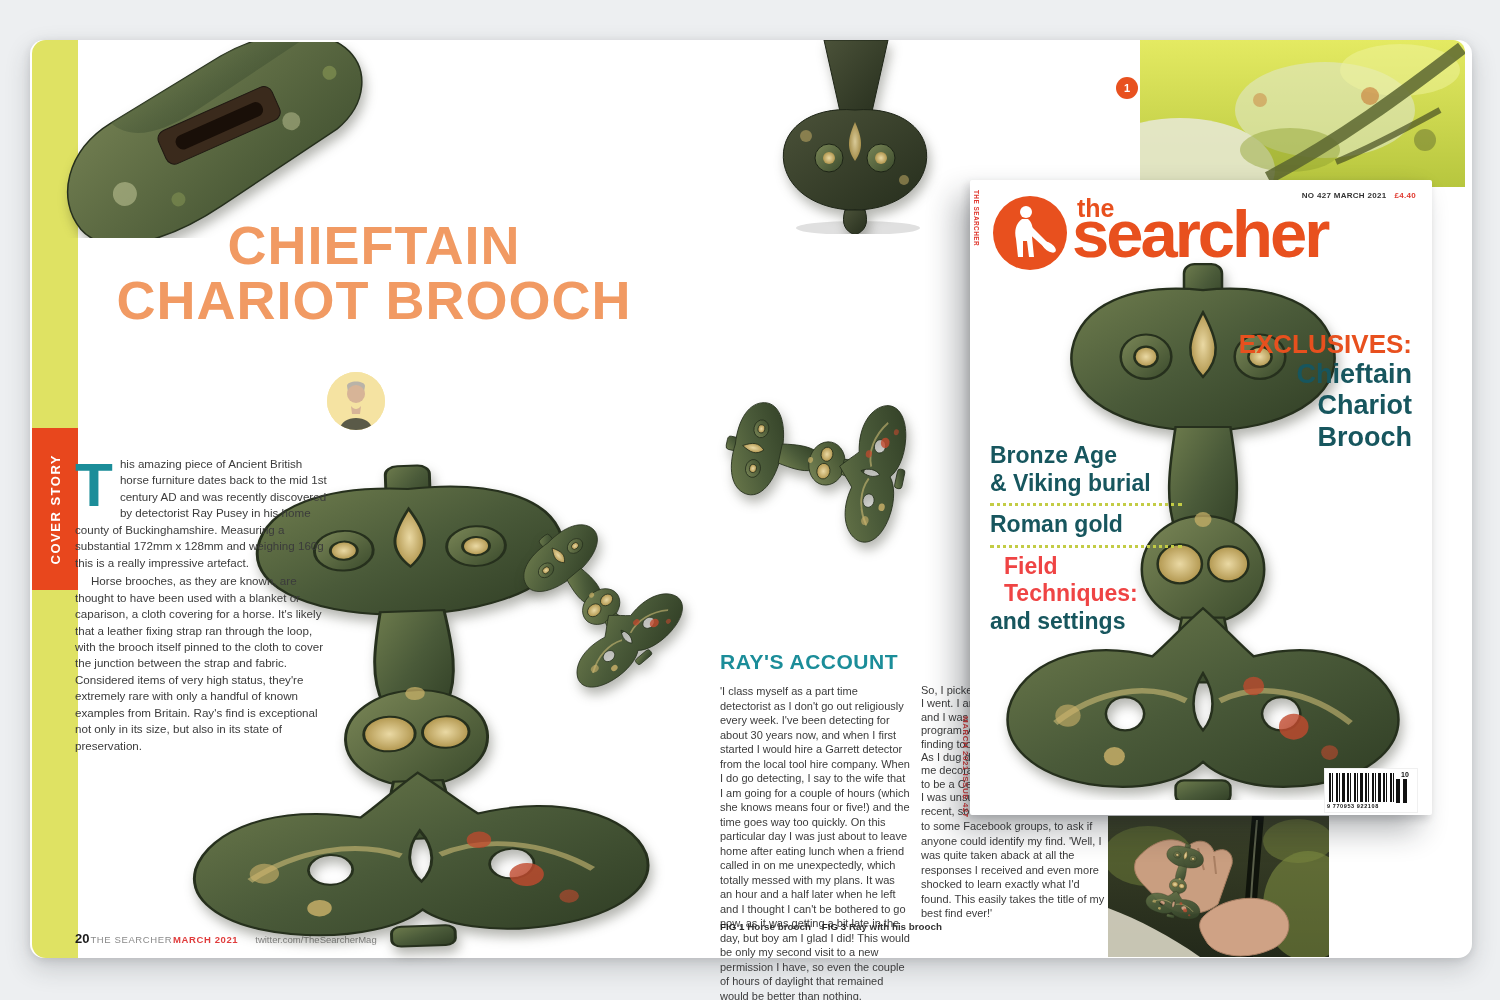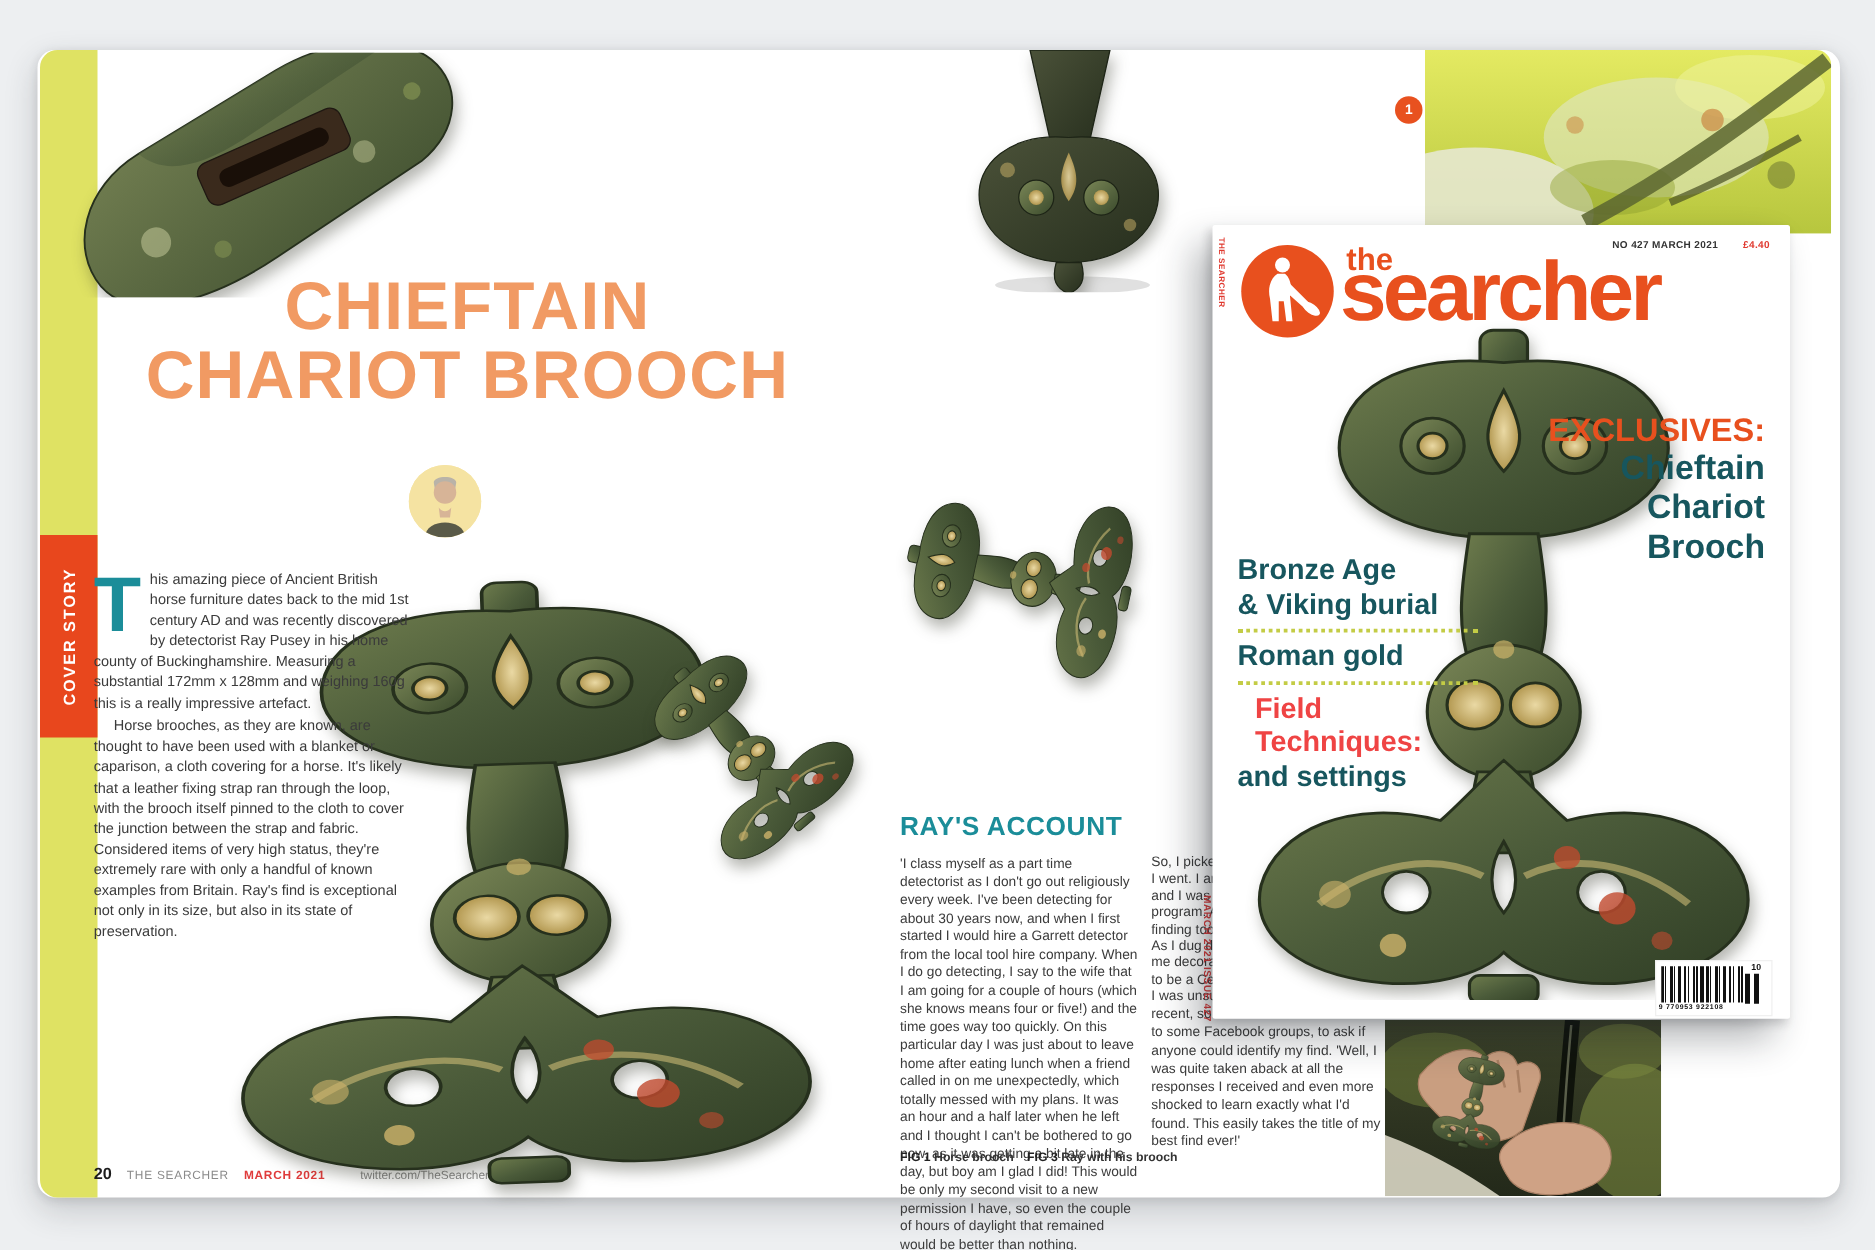--- a/index.html
+++ b/index.html
@@ -37,21 +37,21 @@
   #ray-col2{left:921px;top:684px;width:188px;}
   .frag{line-height:13.4px;white-space:nowrap;overflow:hidden;}
   #ray-col2 p{margin:1px 0 4px 0;}
   #spine-note{left:961px;top:716px;writing-mode:vertical-rl;font-size:8px;font-weight:700;
               color:#e03c3c;letter-spacing:.5px;z-index:3;}
   #fig-caption{left:720px;top:921px;width:300px;font-size:9.8px;color:#222;}
   .figlabel{font-weight:800;}
   .figtext{font-weight:600;color:#333;margin-right:8px;}
 
   
-  #footer{left:75px;top:931px;font-size:9.5px;color:#8a8a8a;display:flex;align-items:baseline;gap:12px;}
+  #footer{left:75px;top:931px;font-size:9.5px;color:#8a8a8a;display:flex;align-items:baseline;gap:1px;}
   #page-number{font-size:13px;font-weight:800;color:#1c1c1c;}
   #footer-mag{letter-spacing:.6px;}
   #footer-date{color:#e03c3c;font-weight:800;letter-spacing:.6px;text-align:center;}
   #footer-twitter{margin-left:16px;}
 
   
   .photo{overflow:hidden;}
   #photo-topleft{left:42px;top:42px;width:372px;height:196px;}
   #photo-topmid{left:698px;top:40px;width:310px;height:194px;}
   #piece-midright{left:664px;top:284px;width:302px;height:260px;overflow:visible;}
@@ -67,21 +67,21 @@
   
   #cover{left:970px;top:180px;width:462px;height:635px;background:#fff;border-radius:2px;
          box-shadow:-14px 16px 30px rgba(25,30,36,.32),-3px 4px 8px rgba(25,30,36,.18);z-index:40;}
   #cover-side{left:3px;top:10px;writing-mode:vertical-rl;font-size:6.5px;font-weight:700;
               color:#e0392f;letter-spacing:.4px;}
   #cover-logo{left:22px;top:15px;width:76px;height:76px;}
   #masthead-the{left:107px;top:14px;font-size:25px;font-weight:800;color:#e8501e;}
   #masthead-name{left:102px;top:20px;font-size:67px;font-weight:800;color:#e8501e;
                  letter-spacing:-3px;line-height:1;}
   #cover-issue{right:16px;top:11px;font-size:8px;font-weight:700;color:#333;letter-spacing:.3px;}
-  #cover-price{color:#e0392f;margin-left:20px;}
+  #cover-price{color:#e0392f;margin-left:8px;}
   #cover-brooch{left:18px;top:58px;width:430px;height:562px;}
   #exclusives{right:20px;top:150px;text-align:right;z-index:5;}
   #exclusives-label{font-size:26px;font-weight:800;color:#e8501e;line-height:1.1;}
   .excl-line{font-size:27px;font-weight:800;color:#17565e;line-height:1.17;}
   #features{left:20px;top:262px;z-index:5;width:196px;}
   .feat-line{font-size:23px;font-weight:800;color:#17565e;line-height:1.2;}
   .feat-orange{color:#ef4444;margin-left:14px;}
   .dotted-div{border-bottom:3.5px dotted #c3cc45;margin:6px 0 5px 0;width:192px;}
   #barcode{left:354px;top:588px;width:94px;height:45px;background:#fff;z-index:6;
            border:1px solid #f0f0f0;}

